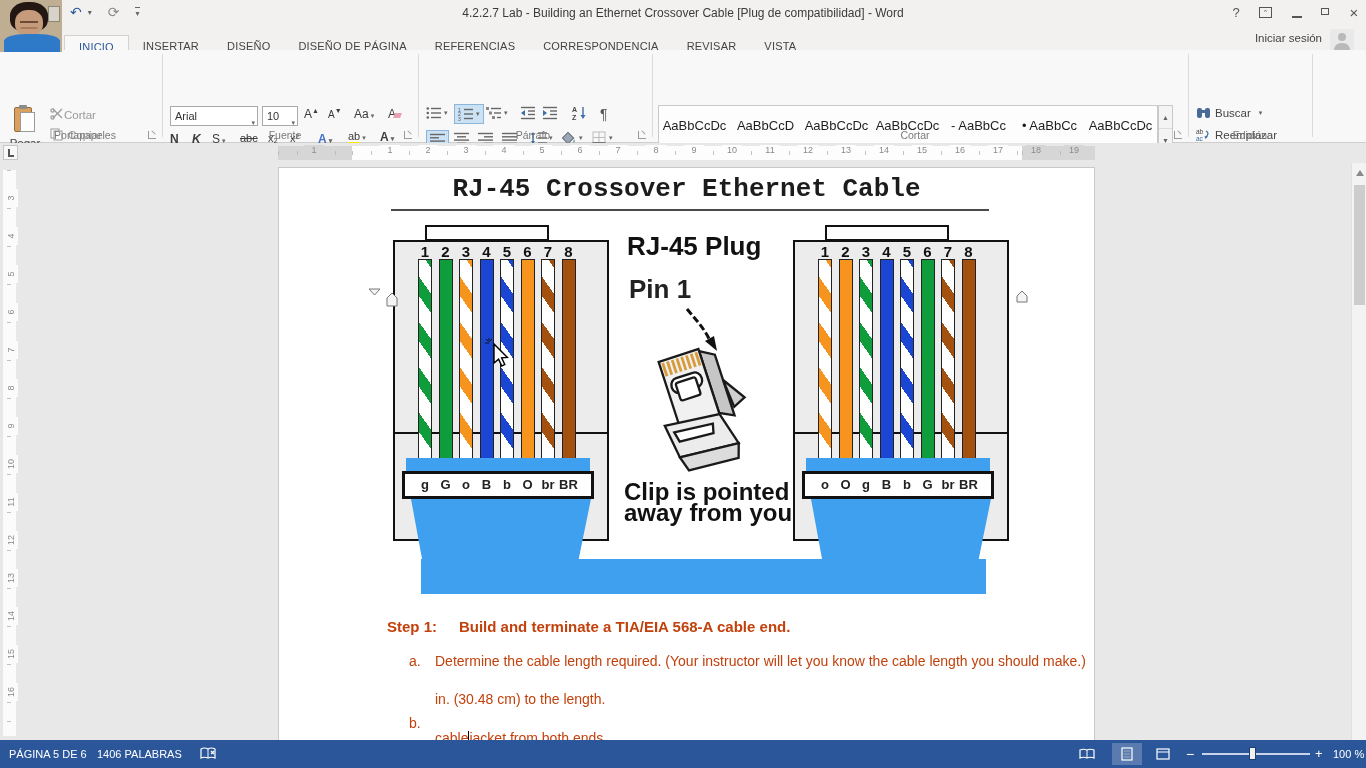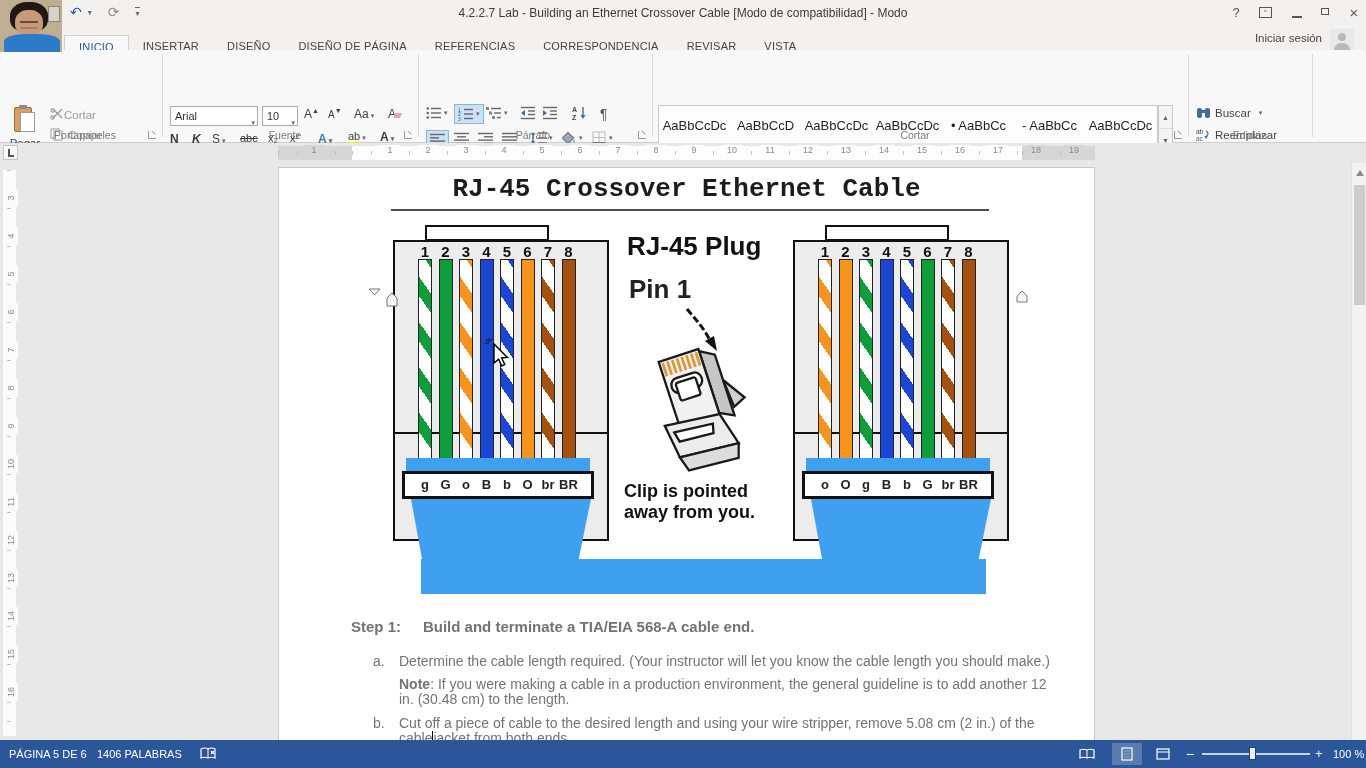--- a/index.html
+++ b/index.html
@@ -98,23 +98,23 @@
     clip-path:polygon(4% 0, 96% 0, 86% 100%, 13% 100%); }
   .cstd { position:absolute; left:0; right:0; top:276px; text-align:center; z-index:5;
     font-family:"Liberation Mono", monospace; font-weight:bold; font-size:38px; color:#111; }
   #cable-bar { position:absolute; left:142px; top:391px; width:565px; height:35px; z-index:1; }
 
   #plug-block { position:absolute; left:340px; top:57px; width:180px; height:380px; }
   #plug-title { position:absolute; left:8px; top:6px; font-size:26px; font-weight:700; color:#111; }
   #plug-pin1 { position:absolute; left:10px; top:49px; font-size:26px; font-weight:600; color:#222; }
   #plug-arrow { position:absolute; left:62px; top:82px; }
   #plug-svg { position:absolute; left:22px; top:122px; }
-  #plug-caption { position:absolute; left:5px; top:256px; font-size:18px; font-weight:600; color:#111; line-height:21px; }
-
-  .docline { position:absolute; white-space:nowrap; font-size:14px; color:#737373; }
+  #plug-caption { position:absolute; left:5px; top:256px; font-size:24px; font-weight:600; color:#111; line-height:21px; }
+
+  .docline { position:absolute; white-space:nowrap; font-size:14px; color:#c2410c;margin-left:36px; }
   .bold { font-weight:bold; }
   #txt-cursor { display:inline-block; width:1px; height:14px; background:#000; vertical-align:-2px; }
 
   #mouse-cursor { position:absolute; left:206px; top:170px; z-index:40; }
 
   
   #vscroll { position:absolute; left:1351px; top:163px; width:15px; height:577px; background:#f3f3f3; border-left:1px solid #e0e0e0; }
   #vscroll .up { position:absolute; left:4px; top:7px; width:0; height:0; border-left:4px solid transparent; border-right:4px solid transparent; border-bottom:6px solid #8a8a8a; }
   #vscroll .thumb { position:absolute; left:2px; top:22px; width:11px; height:120px; background:#cdcdcd; }
 
@@ -136,21 +136,21 @@
 
 <div id="app">
 
   <div id="titlebar">
     <div class="qat" style="left:66px">
       <span class="qat-btn">↶</span>
         <span class="qat-caret">▾</span>
       <span class="qat-btn gray" style="margin-left:10px">⟳</span>
       <span class="qat-caret" style="margin-left:10px;border-top:1px solid #666;padding-top:1px">▾</span>
     </div>
-    <div id="doc-title">4.2.2.7 Lab - Building an Ethernet Crossover Cable [Modo de compatibilidad] - Modo</div>
+    <div id="doc-title">4.2.2.7 Lab - Building an Ethernet Crossover Cable [Plug de compatibilidad] - Word</div>
     <div class="winbtn" style="left:1222px">?</div>
     <div class="winbtn" style="left:1252px">
         <span class="ribbonopt-glyph">⌃</span>
       </div>
     <div class="winbtn" style="left:1284px">
         <span class="min-glyph"></span>
       </div>
     <div class="winbtn" style="left:1312px">
         <span class="restore-glyph"></span>
       </div>
@@ -412,25 +412,25 @@
         </div>
         <div class="style-cell">
           <div class="style-prev">AaBbCcDc</div>
           <div class="style-cap">¶ Body Te...</div>
         </div>
         <div class="style-cell">
           <div class="style-prev">AaBbCcDc</div>
           <div class="style-cap">¶ Body Te...</div>
         </div>
         <div class="style-cell">
+          <div class="style-prev">- AaBbCc</div>
+          <div class="style-cap">¶ Bullet le...</div>
+        </div>
+        <div class="style-cell">
           <div class="style-prev">• AaBbCc</div>
-          <div class="style-cap">¶ Bullet le...</div>
-        </div>
-        <div class="style-cell">
-          <div class="style-prev">- AaBbCc</div>
           <div class="style-cap">¶ Bullet le...</div>
         </div>
         <div class="style-cell">
           <div class="style-prev">AaBbCcDc</div>
           <div class="style-cap">¶ CMD</div>
         </div>
       </div>
     <div id="styles-scroll">
       <div>▲</div>
       <div>▼</div>
@@ -578,26 +578,22 @@
         <div>away from you.</div>
       </div>
     </div>
 
     <div class="docline" style="left:72px;top:450px">
       <span class="bold" style="font-size:15px">Step 1:</span>
       <span class="bold" style="font-size:15px;margin-left:18px">Build and terminate a TIA/EIA 568-A cable end.</span>
     </div>
     <div class="docline" style="left:94px;top:485px">a.</div>
     <div class="docline" style="left:120px;top:485px">Determine the cable length required. (Your instructor will let you know the cable length you should make.)</div>
-    <div class="docline" style="left:120px;top:508px">
-      <span class="bold">Note</span><span>: If you were making a cable in a production environment, the general guideline is to add another 12</span>
-    </div>
     <div class="docline" style="left:120px;top:523px">in. (30.48 cm) to the length.</div>
     <div class="docline" style="left:94px;top:547px">b.</div>
-    <div class="docline" style="left:120px;top:547px">Cut off a piece of cable to the desired length and using your wire stripper, remove 5.08 cm (2 in.) of the</div>
     <div class="docline" style="left:120px;top:562px">
       <span>cable</span><span id="txt-cursor"></span><span>jacket from both ends.</span>
     </div>
 
     <svg id="mouse-cursor" width="28" height="32" viewBox="0 0 28 32">
       <g stroke="#111" stroke-width="1">
           <line x1="4" y1="0" x2="4" y2="4"></line>
           <line x1="0" y1="5" x2="4" y2="5"></line>
           <line x1="1" y1="1" x2="3" y2="3"></line>
           <line x1="7" y1="1" x2="5" y2="3"></line>

